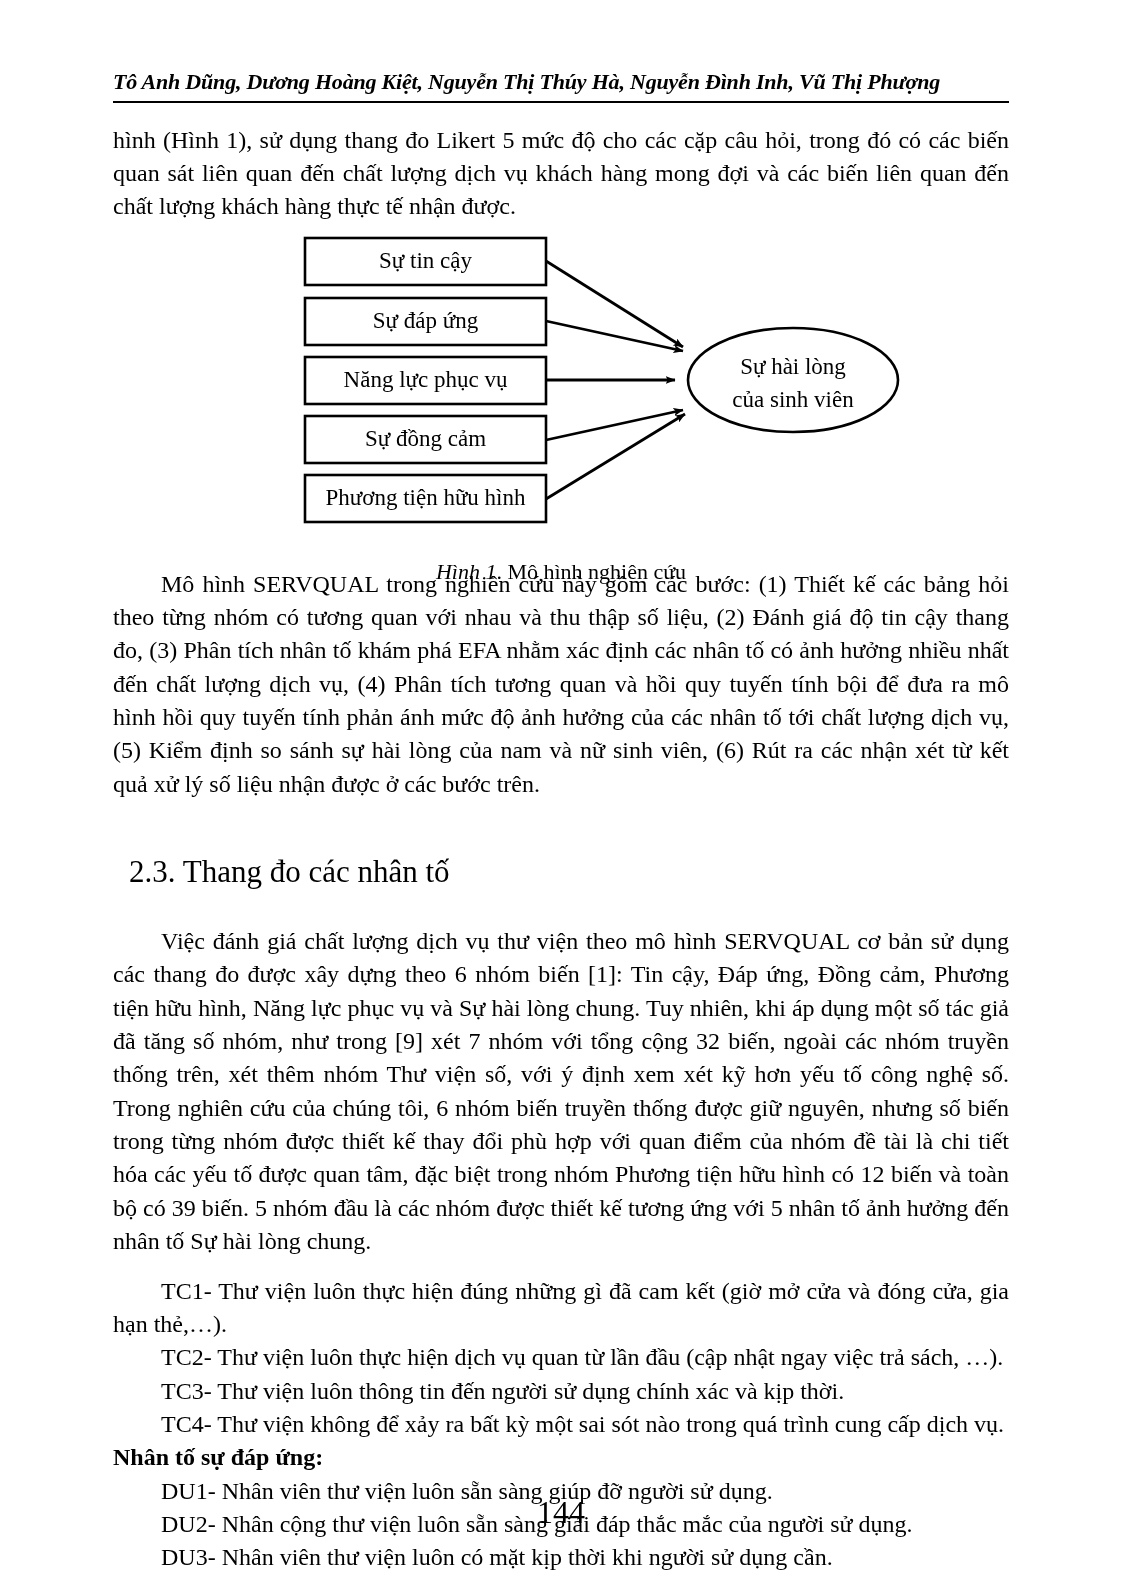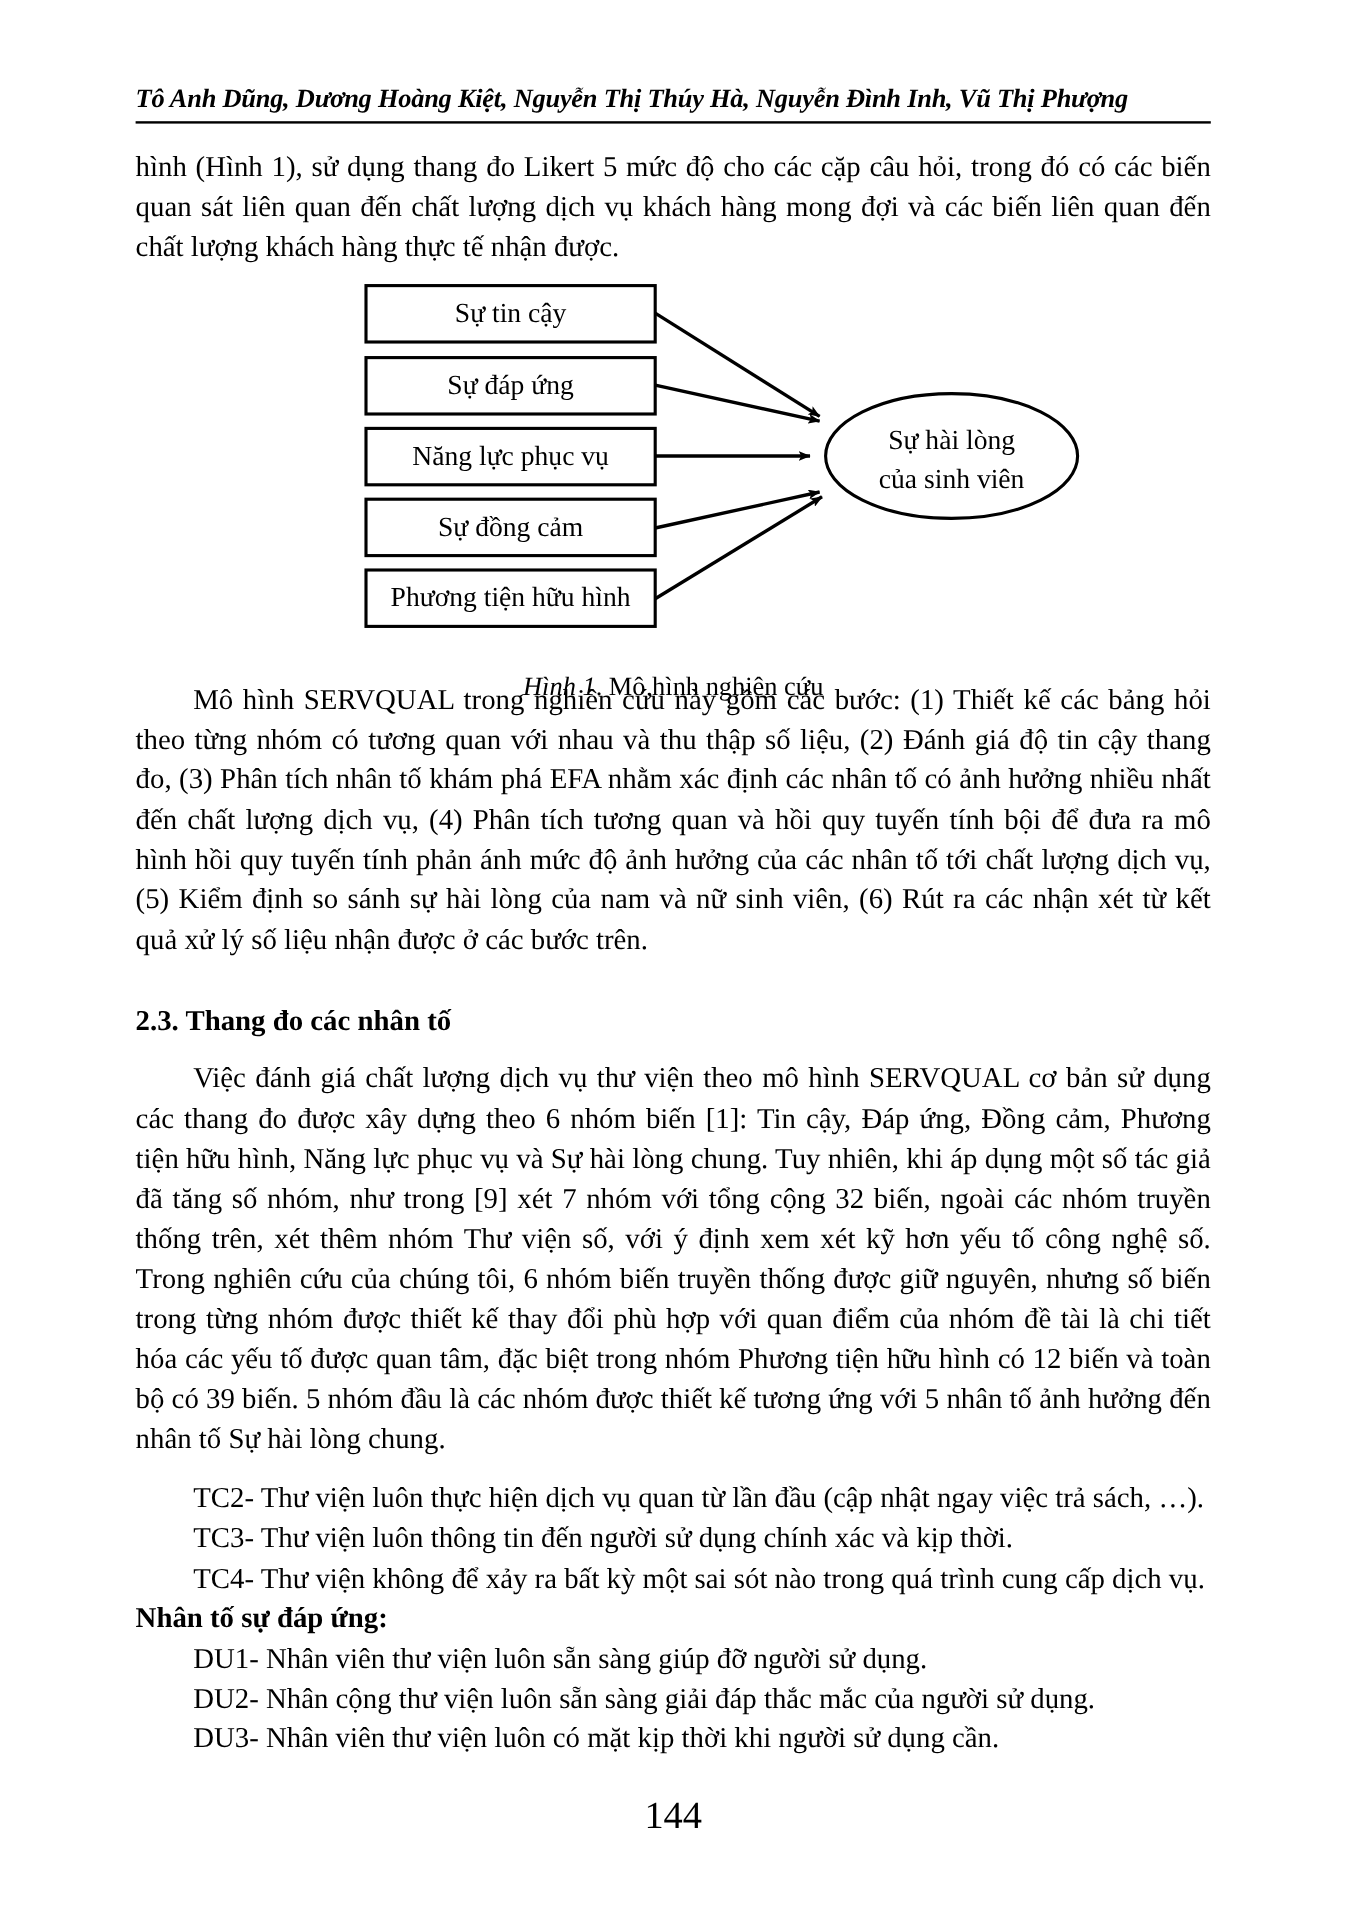--- a/index.html
+++ b/index.html
@@ -47,23 +47,23 @@
     line-height: 1.39;
     text-align: justify;
     text-justify: inter-word;
     margin: 0;
     hyphens: none;
   }
   .para.first { margin-top: 11px; }
   .para.indent { text-indent: 48px; }
 
   .heading {
-    font-size: 24px;
-    font-weight: bold;
-    margin: 0;
+    font-size: 31px;
+    font-weight: normal;
+    margin: 16px;
     line-height: 1.35;
   }
   .item {
     font-size: 24px;
     line-height: 1.39;
     text-align: justify;
     margin: 0;
     text-indent: 48px;
   }
   .item.cont { text-indent: 0; }
@@ -180,20 +180,21 @@
     <div class="sp-l"></div>
 
     <p class="heading">2.3. Thang đo các nhân tố</p>
 
     <div class="sp-s"></div>
 
     <p class="para indent">Việc đánh giá chất lượng dịch vụ thư viện theo mô hình SERVQUAL cơ bản sử dụng các thang đo được xây dựng theo 6 nhóm biến [1]: Tin cậy, Đáp ứng, Đồng cảm, Phương tiện hữu hình, Năng lực phục vụ và Sự hài lòng chung. Tuy nhiên, khi áp dụng một số tác giả đã tăng số nhóm, như trong [9] xét 7 nhóm với tổng cộng 32 biến, ngoài các nhóm truyền thống trên, xét thêm nhóm Thư viện số, với ý định xem xét kỹ hơn yếu tố công nghệ số. Trong nghiên cứu của chúng tôi, 6 nhóm biến truyền thống được giữ nguyên, nhưng số biến trong từng nhóm được thiết kế thay đổi phù hợp với quan điểm của nhóm đề tài là chi tiết hóa các yếu tố được quan tâm, đặc biệt trong nhóm Phương tiện hữu hình có 12 biến và toàn bộ có 39 biến. 5 nhóm đầu là các nhóm được thiết kế tương ứng với 5 nhân tố ảnh hưởng đến nhân tố Sự hài lòng chung.</p>
 
     <div class="sp-s"></div>
 
+    <p class="item">TC1- Thư viện luôn thực hiện đúng những gì đã cam kết (giờ mở cửa và đóng cửa, gia hạn thẻ,…).</p>
     <p class="item">TC2- Thư viện luôn thực hiện dịch vụ quan từ lần đầu (cập nhật ngay việc trả sách, …).</p>
     <p class="item">TC3- Thư viện luôn thông tin đến người sử dụng chính xác và kịp thời.</p>
     <p class="item">TC4- Thư viện không để xảy ra bất kỳ một sai sót nào trong quá trình cung cấp dịch vụ.</p>
 
     <p class="item cont"><span class="lead">Nhân tố sự đáp ứng:</span><span></span></p>
     <p class="item">DU1- Nhân viên thư viện luôn sẵn sàng giúp đỡ người sử dụng.</p>
     <p class="item">DU2- Nhân cộng thư viện luôn sẵn sàng giải đáp thắc mắc của người sử dụng.</p>
     <p class="item">DU3- Nhân viên thư viện luôn có mặt kịp thời khi người sử dụng cần.</p>
 
   </div>

